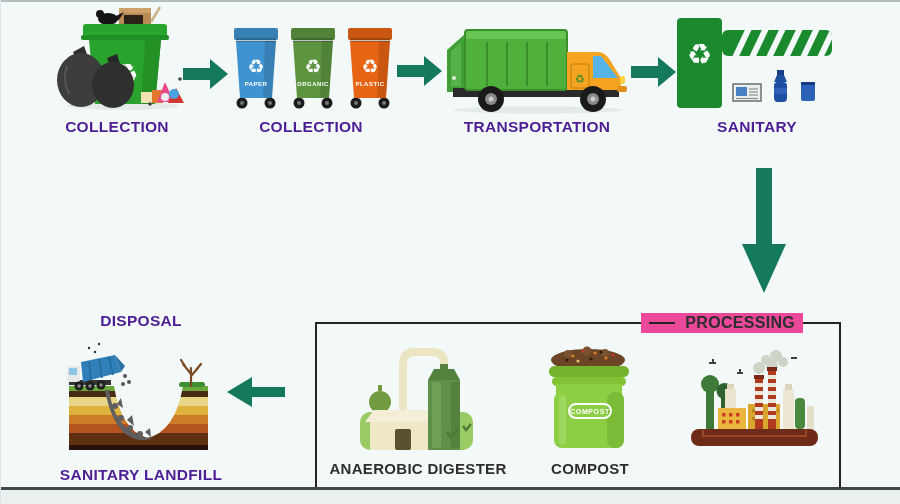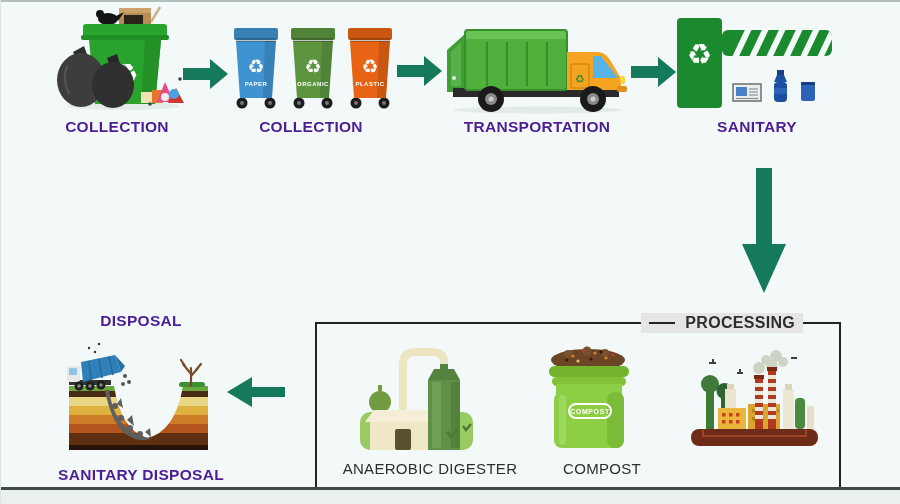--- a/index.html
+++ b/index.html
@@ -16,24 +16,24 @@
     position:absolute;text-align:center;color:#4c1d95;
     font-size:15.5px;font-weight:600;letter-spacing:0.3px;white-space:nowrap;
   }
   .illus{position:absolute;}
   .processing-box{
     position:absolute;left:314px;top:322px;width:522px;height:170px;
     border:2px solid #242424;
   }
   .processing-label-wrap{
     position:absolute;top:-11px;right:36px;display:flex;align-items:center;
-    background:#e5e5e5;padding:0 8px;height:20px;
+    background:#ec4899;padding:0 8px;height:20px;
   }
   .processing-dash{width:26px;height:2px;background:#242424;margin-right:10px;}
-  .box-label{position:absolute;text-align:center;color:#2e2e2e;font-size:15px;font-weight:400;letter-spacing:0.3px;white-space:nowrap;padding-left:12px;}
+  .box-label{position:absolute;text-align:center;color:#2e2e2e;font-size:15px;font-weight:700;letter-spacing:0.3px;white-space:nowrap;}
   svg{display:block;}
   .svg-label{font-family:"Liberation Sans",sans-serif;font-weight:bold;}
   .recycle{font-family:"DejaVu Sans",sans-serif;}
 </style>
 </head>
 <body>
 
 <div class="canvas">
   <div class="topline"></div>
 
@@ -384,17 +384,17 @@
         <circle cx="70" cy="44" r="2" fill="#555"></circle>
         <circle cx="64" cy="46" r="2" fill="#555"></circle>
     </g>
 
     <g>
       <rect x="120" y="44" width="26" height="5" rx="2.5" fill="#3f8f35"></rect>
       <path d="M132,48 L132,30 M132,36 L124,26 M132,38 L139,30 M126,28 L122,22 M137,32 L142,26" stroke="#7a4a28" stroke-width="2.2" fill="none" stroke-linecap="round"></path>
     </g>
   </svg>
 
-  <div class="stage-label" style="left:40px;top:466px;width:200px;">SANITARY DISPOSAL</div>
+  <div class="stage-label" style="left:40px;top:466px;width:200px;">SANITARY LANDFILL</div>
 
   <div class="bottomline"></div>
   <div class="bottomstrip"></div>
 </div>
 
 </body></html>

